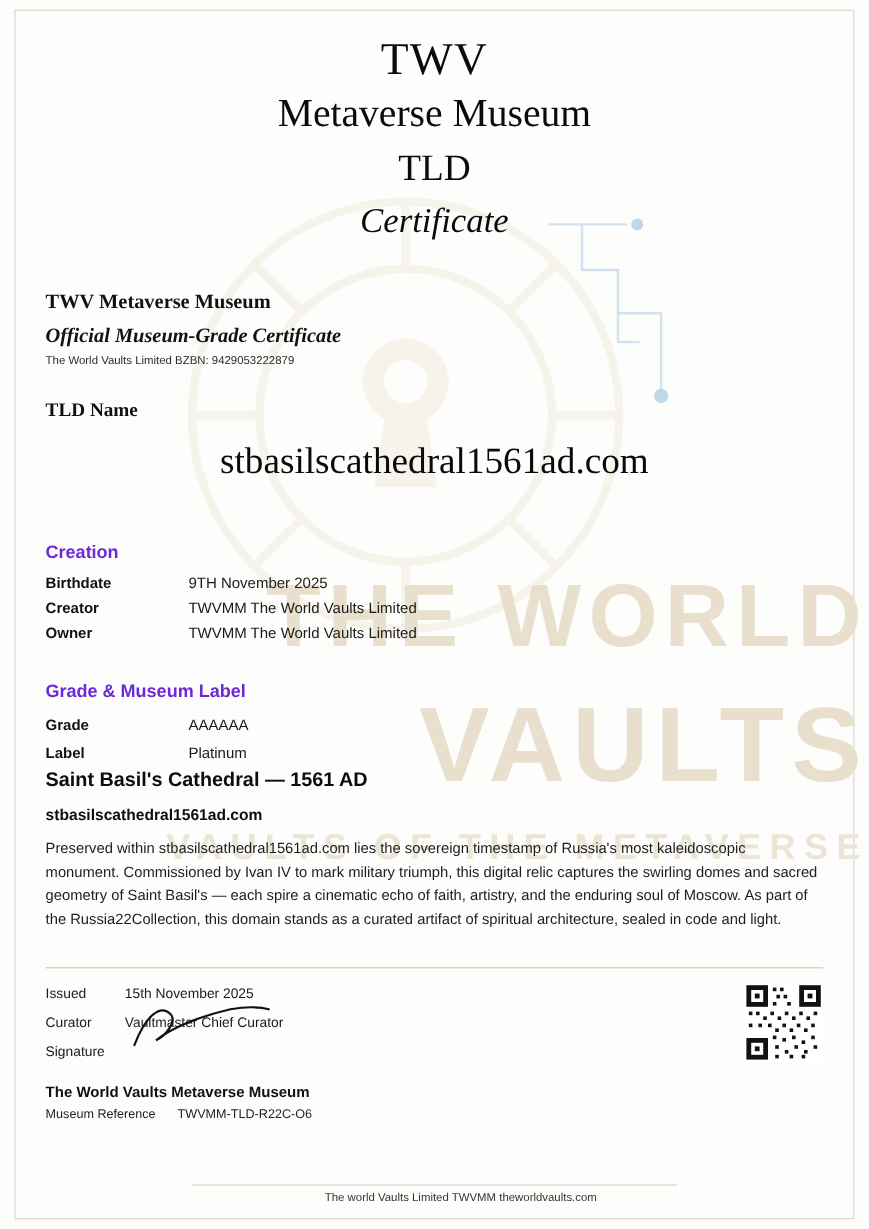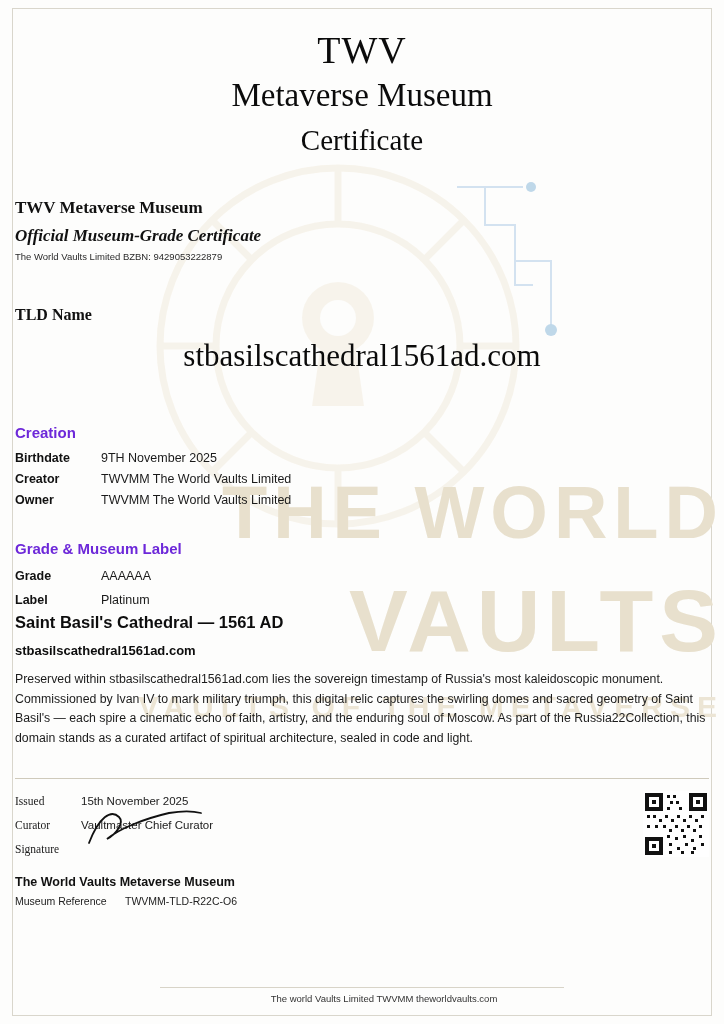--- a/index.html
+++ b/index.html
@@ -104,26 +104,27 @@
     font-size: 33px;
     line-height: 46px;
   }
   .h-tld {
     font-size: 31px;
     line-height: 44px;
   }
   .h-cert {
     font-size: 29px;
     line-height: 44px;
+    font-style: italic;
   }
 
   
   .content {
     position: relative;
-    padding: 0 15px;
+    padding: 0 38px;
   }
 
   .org-name {
     margin-top: 36px;
     font-family: "Liberation Serif", serif;
     font-weight: 700;
     font-size: 17px;
     color: #111;
   }
   .org-official {
@@ -135,21 +136,21 @@
     color: #111;
   }
   .org-reg {
     margin-top: 5px;
     font-family: "Liberation Sans", sans-serif;
     font-size: 9.5px;
     color: #2a2a2a;
   }
 
   .tld-label {
-    margin-top: 44px;
+    margin-top: 28px;
     font-family: "Liberation Serif", serif;
     font-weight: 700;
     font-size: 16px;
   }
   .tld-name {
     margin-top: 14px;
     text-align: center;
     font-family: "Liberation Serif", serif;
     font-size: 31px;
     color: #0a0a0a;
@@ -165,20 +166,21 @@
   .sec-grade { margin-top: 30px; }
 
   .kv {
     margin-top: 8px;
   }
   .kv-row {
     display: flex;
     align-items: baseline;
     line-height: 19px;
     margin-bottom: 2px;
+    gap: 33px;
   }
   .kv-key {
     width: 86px;
     flex: 0 0 86px;
     font-family: "Liberation Sans", sans-serif;
     font-weight: 700;
     font-size: 12.5px;
     color: #111;
   }
   .kv-val {
@@ -218,21 +220,21 @@
     border-top: 1px solid #cfcabb;
   }
   .f-row {
     display: flex;
     align-items: baseline;
     line-height: 24px;
   }
   .f-key {
     width: 66px;
     flex: 0 0 66px;
-    font-family: Liberation Serif, serif;
+    font-family: Liberation Sans, sans-serif;
     font-size: 11.5px;
     color: #1a1a1a;
   }
   .f-val {
     font-family: "Liberation Sans", sans-serif;
     font-size: 11.5px;
     color: #1a1a1a;
   }
 
   .signature {
@@ -335,20 +337,21 @@
       <path d="M30 22 L30 60 L60 60 L60 120 L78 120"></path>
       <path d="M60 96 L96 96 L96 160"></path>
     </g>
     <circle cx="76" cy="22" r="5" fill="#b9d4e8"></circle>
     <circle cx="96" cy="165" r="6" fill="#b9d4e8"></circle>
   </svg>
 
   <div class="header">
     <div class="h-twv">TWV</div>
     <div class="h-museum">Metaverse Museum</div>
+    <div class="h-tld">TLD</div>
     <div class="h-cert">Certificate</div>
   </div>
 
   <div class="content">
 
     <div class="org-name">TWV Metaverse Museum</div>
     <div class="org-official">Official Museum-Grade Certificate</div>
     <div class="org-reg">The World Vaults Limited BZBN: 9429053222879</div>
 
     <div class="tld-label">TLD Name</div>

